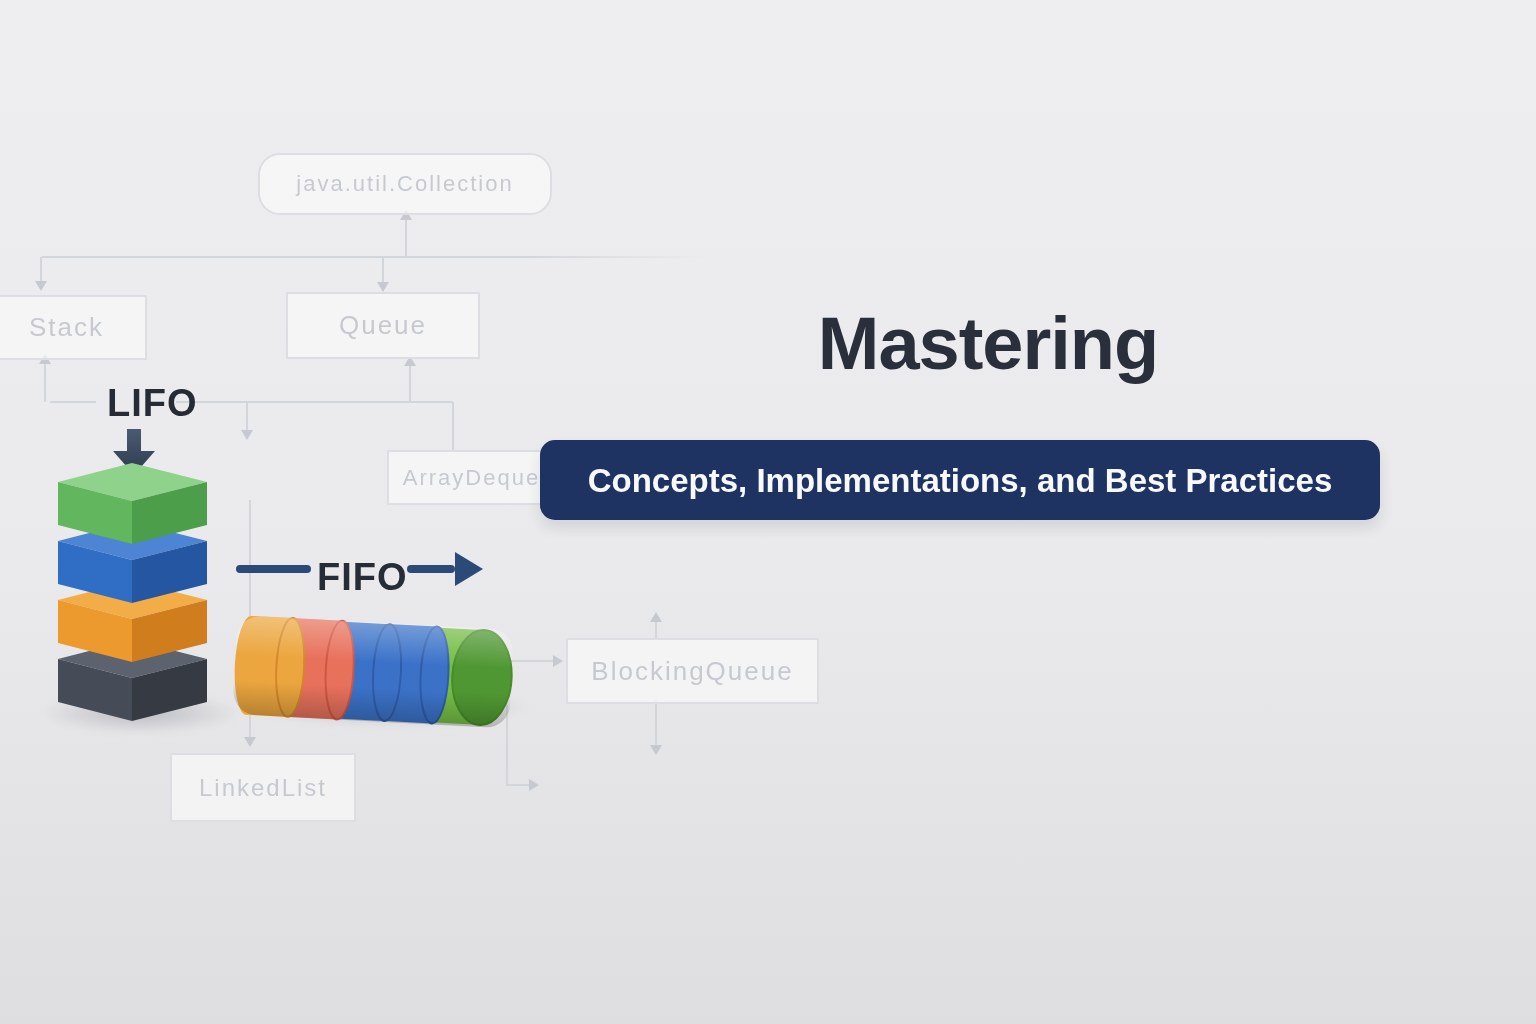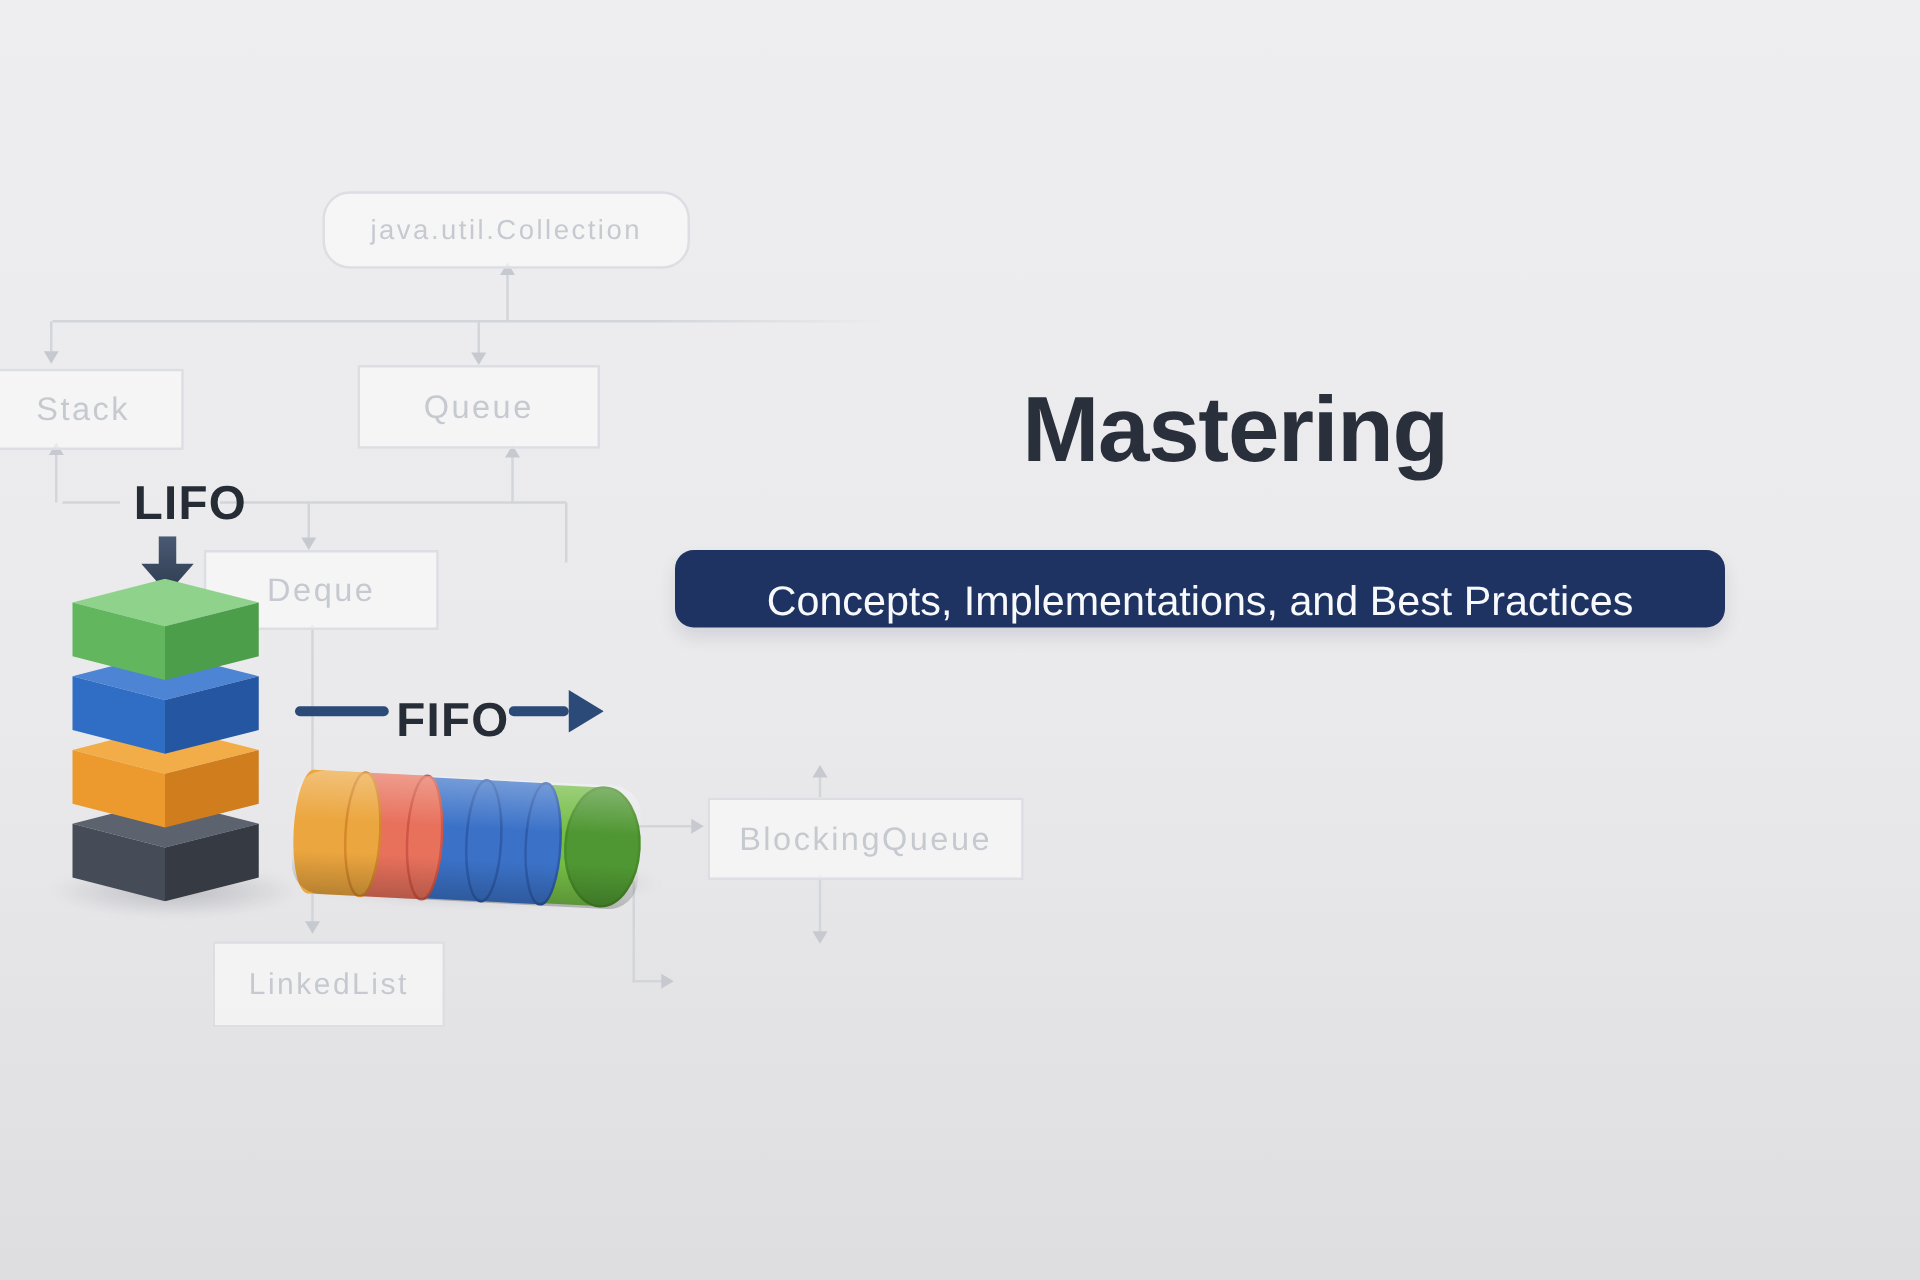--- a/index.html
+++ b/index.html
@@ -72,22 +72,22 @@
   
   .title-col{position:absolute;left:540px;top:303px;width:840px;text-align:center;}
   .t1{font-size:74px;line-height:1.1;font-weight:800;color:#2a303b;letter-spacing:-1px;
       transform:translateX(28px);}
   .t2{margin-top:18px;line-height:1;font-weight:800;font-size:76px;color:#272d38;
       white-space:nowrap;letter-spacing:-1px;}
   .t2 .w{display:inline-block;vertical-align:baseline;}
   .t2 .accent{color:#2b79cb;}
   .t2 .small{font-size:48px;color:#2c3850;margin:0 12px;}
   .t2 .dark{color:#272d38;}
-  .ribbon{margin-top:56px;height:62px;line-height:82px;border-radius:15px;background:#1e3361;
-          color:#f7f9fc;font-size:33px;font-weight:400;white-space:nowrap;
+  .ribbon{margin-top:56px;height:80px;line-height:82px;border-radius:15px;background:#1e3361;
+          color:#f7f9fc;font-size:33px;font-weight:700;white-space:nowrap;
           box-shadow:0 8px 14px rgba(40,50,80,.12);}
 </style>
 </head>
 <body>
 
 <div class="canvas">
 
   <div class="bg-diagram">
     <div class="dl l1"></div>
     <div class="dl l2"></div>
@@ -114,21 +114,21 @@
     <div class="arr down a6"></div>
     <div class="arr down a7"></div>
     <div class="arr right a8"></div>
     <div class="arr up a9"></div>
     <div class="arr down a10"></div>
     <div class="arr right a11"></div>
 
     <div class="node n-collection">java.util.Collection</div>
     <div class="node n-stack">Stack</div>
     <div class="node n-queue">Queue</div>
-    <div class="node n-deque">Deque</div>
+    <div class="node n-arraydeque">ArrayDeque</div>
     <div class="node n-linkedlist">LinkedList</div>
     <div class="node n-blockingqueue">BlockingQueue</div>
   </div>
 
   <div class="shadow sh-stack"></div>
   <div class="shadow sh-queue"></div>
 
   <div class="lifo-label">LIFO</div>
   <svg class="lifo-arrow" width="42" height="46" viewBox="0 0 42 46">
     <defs>

